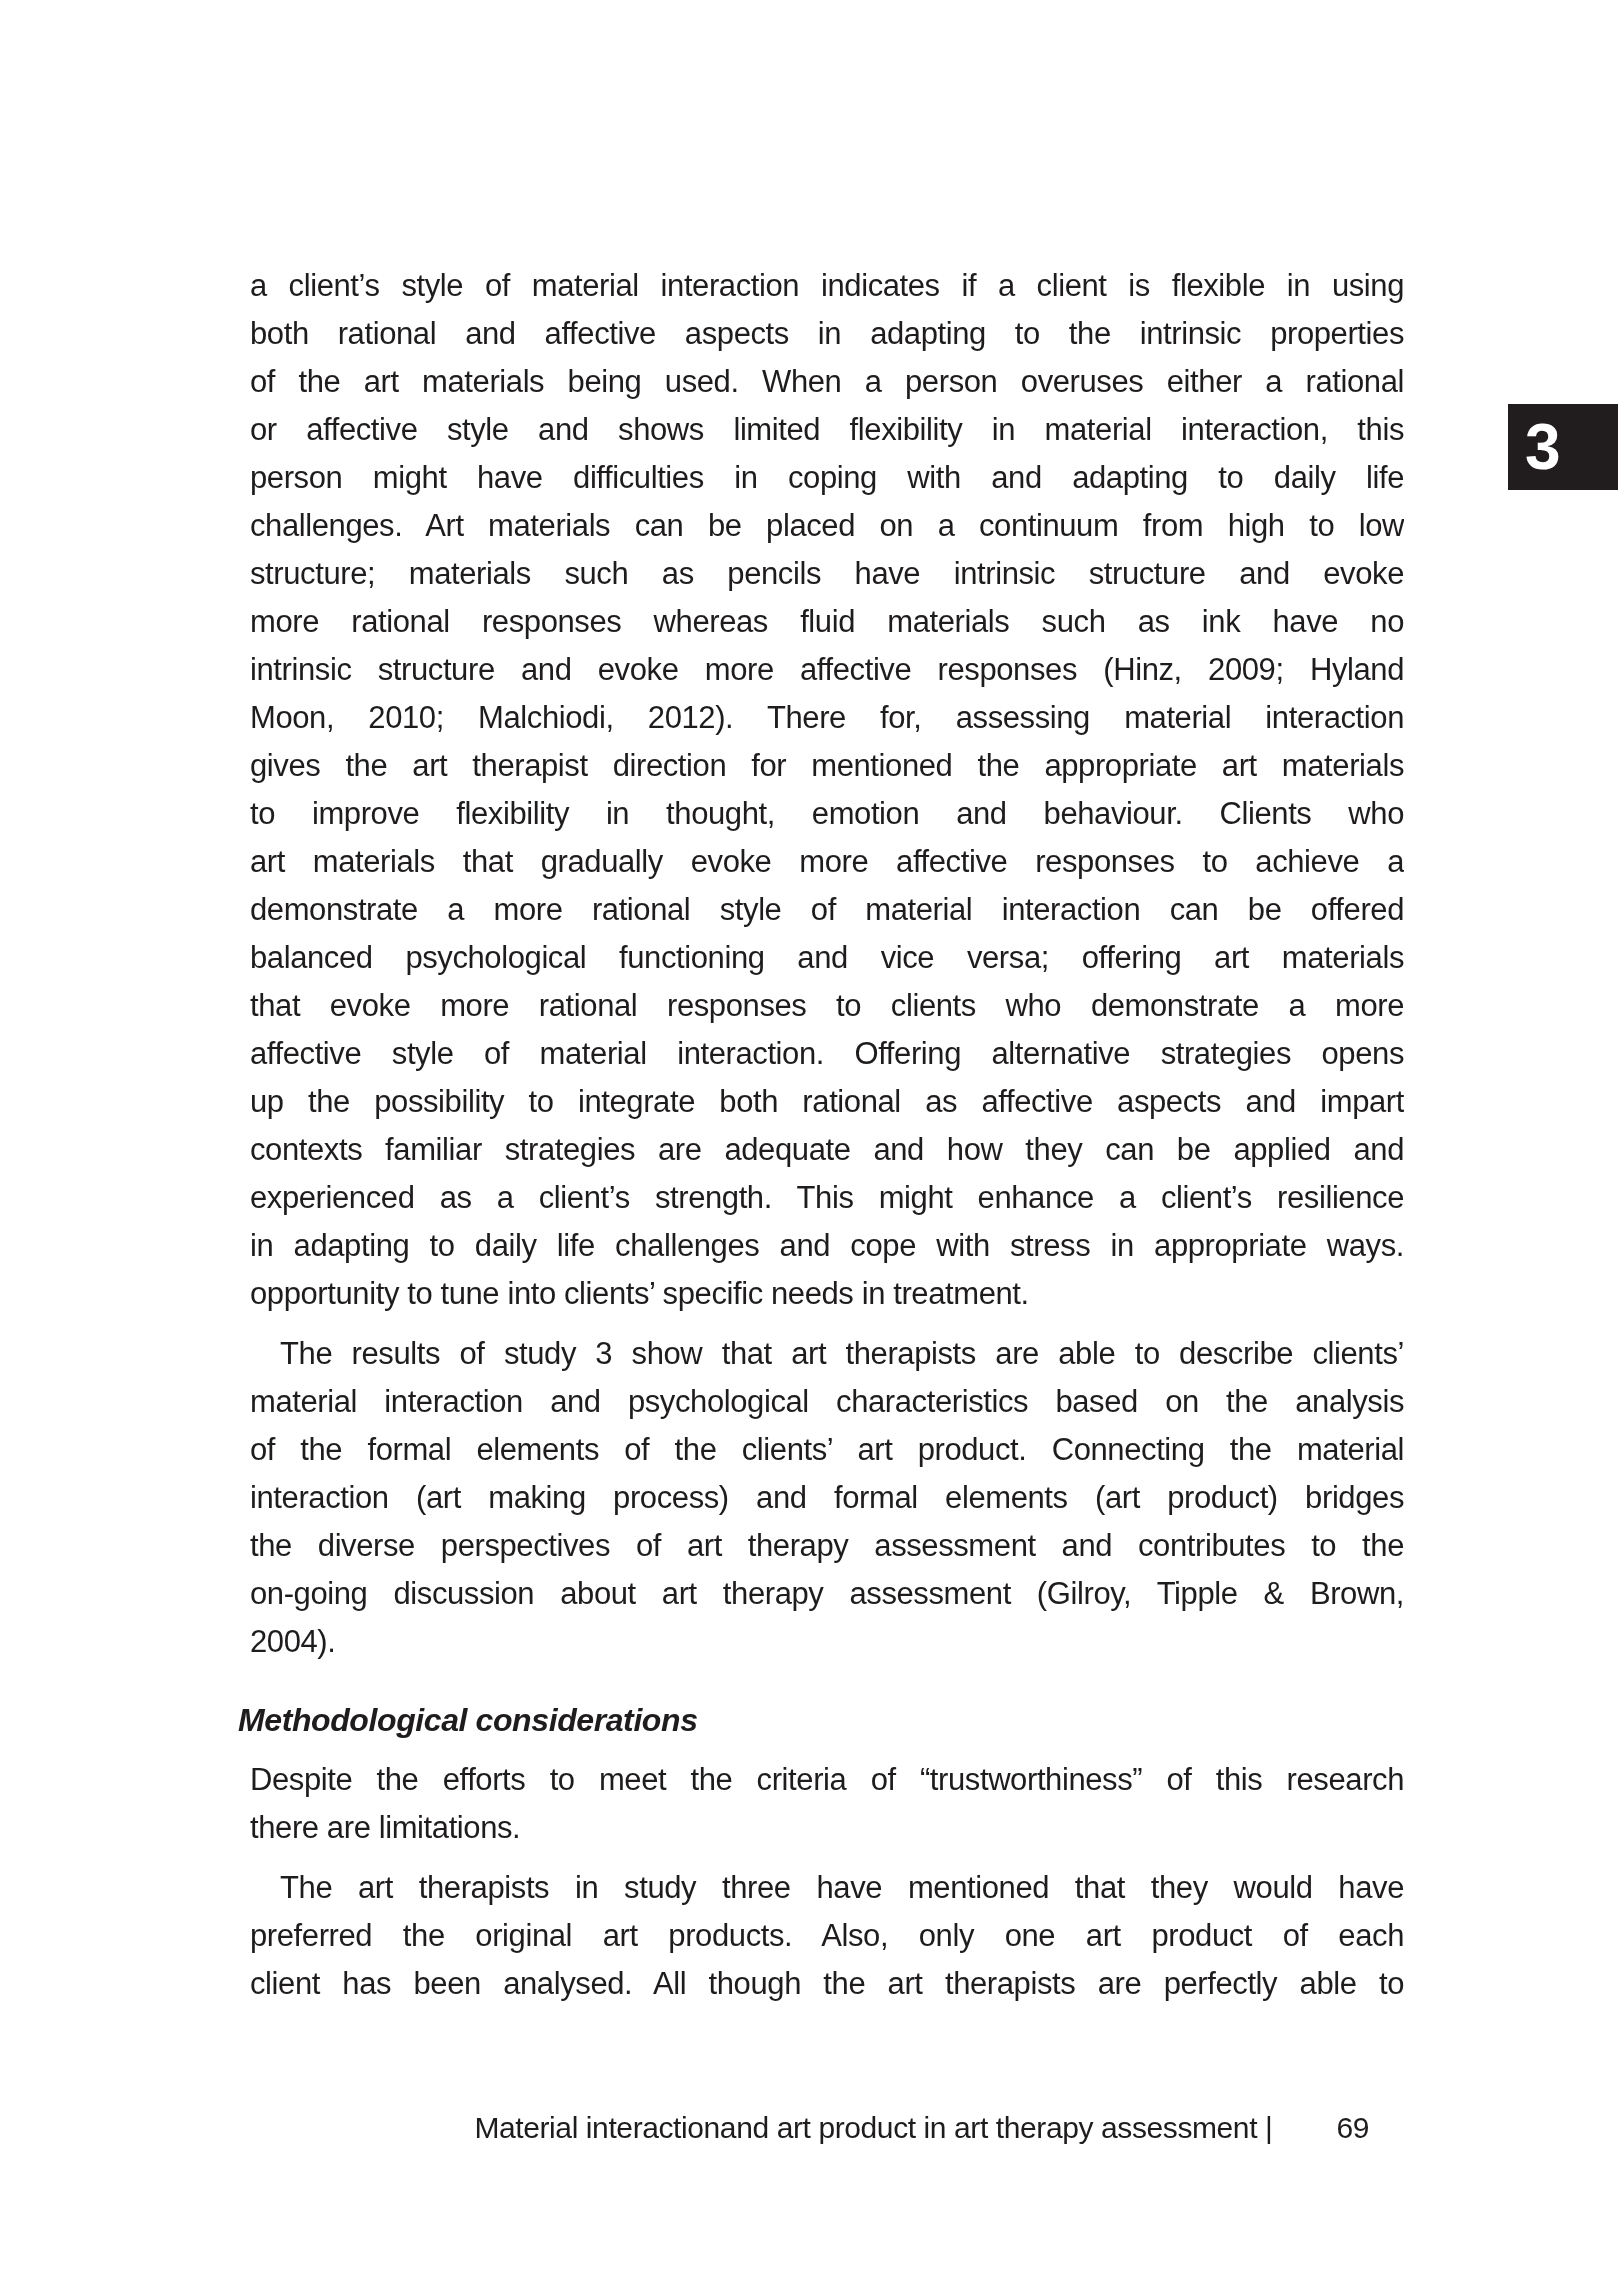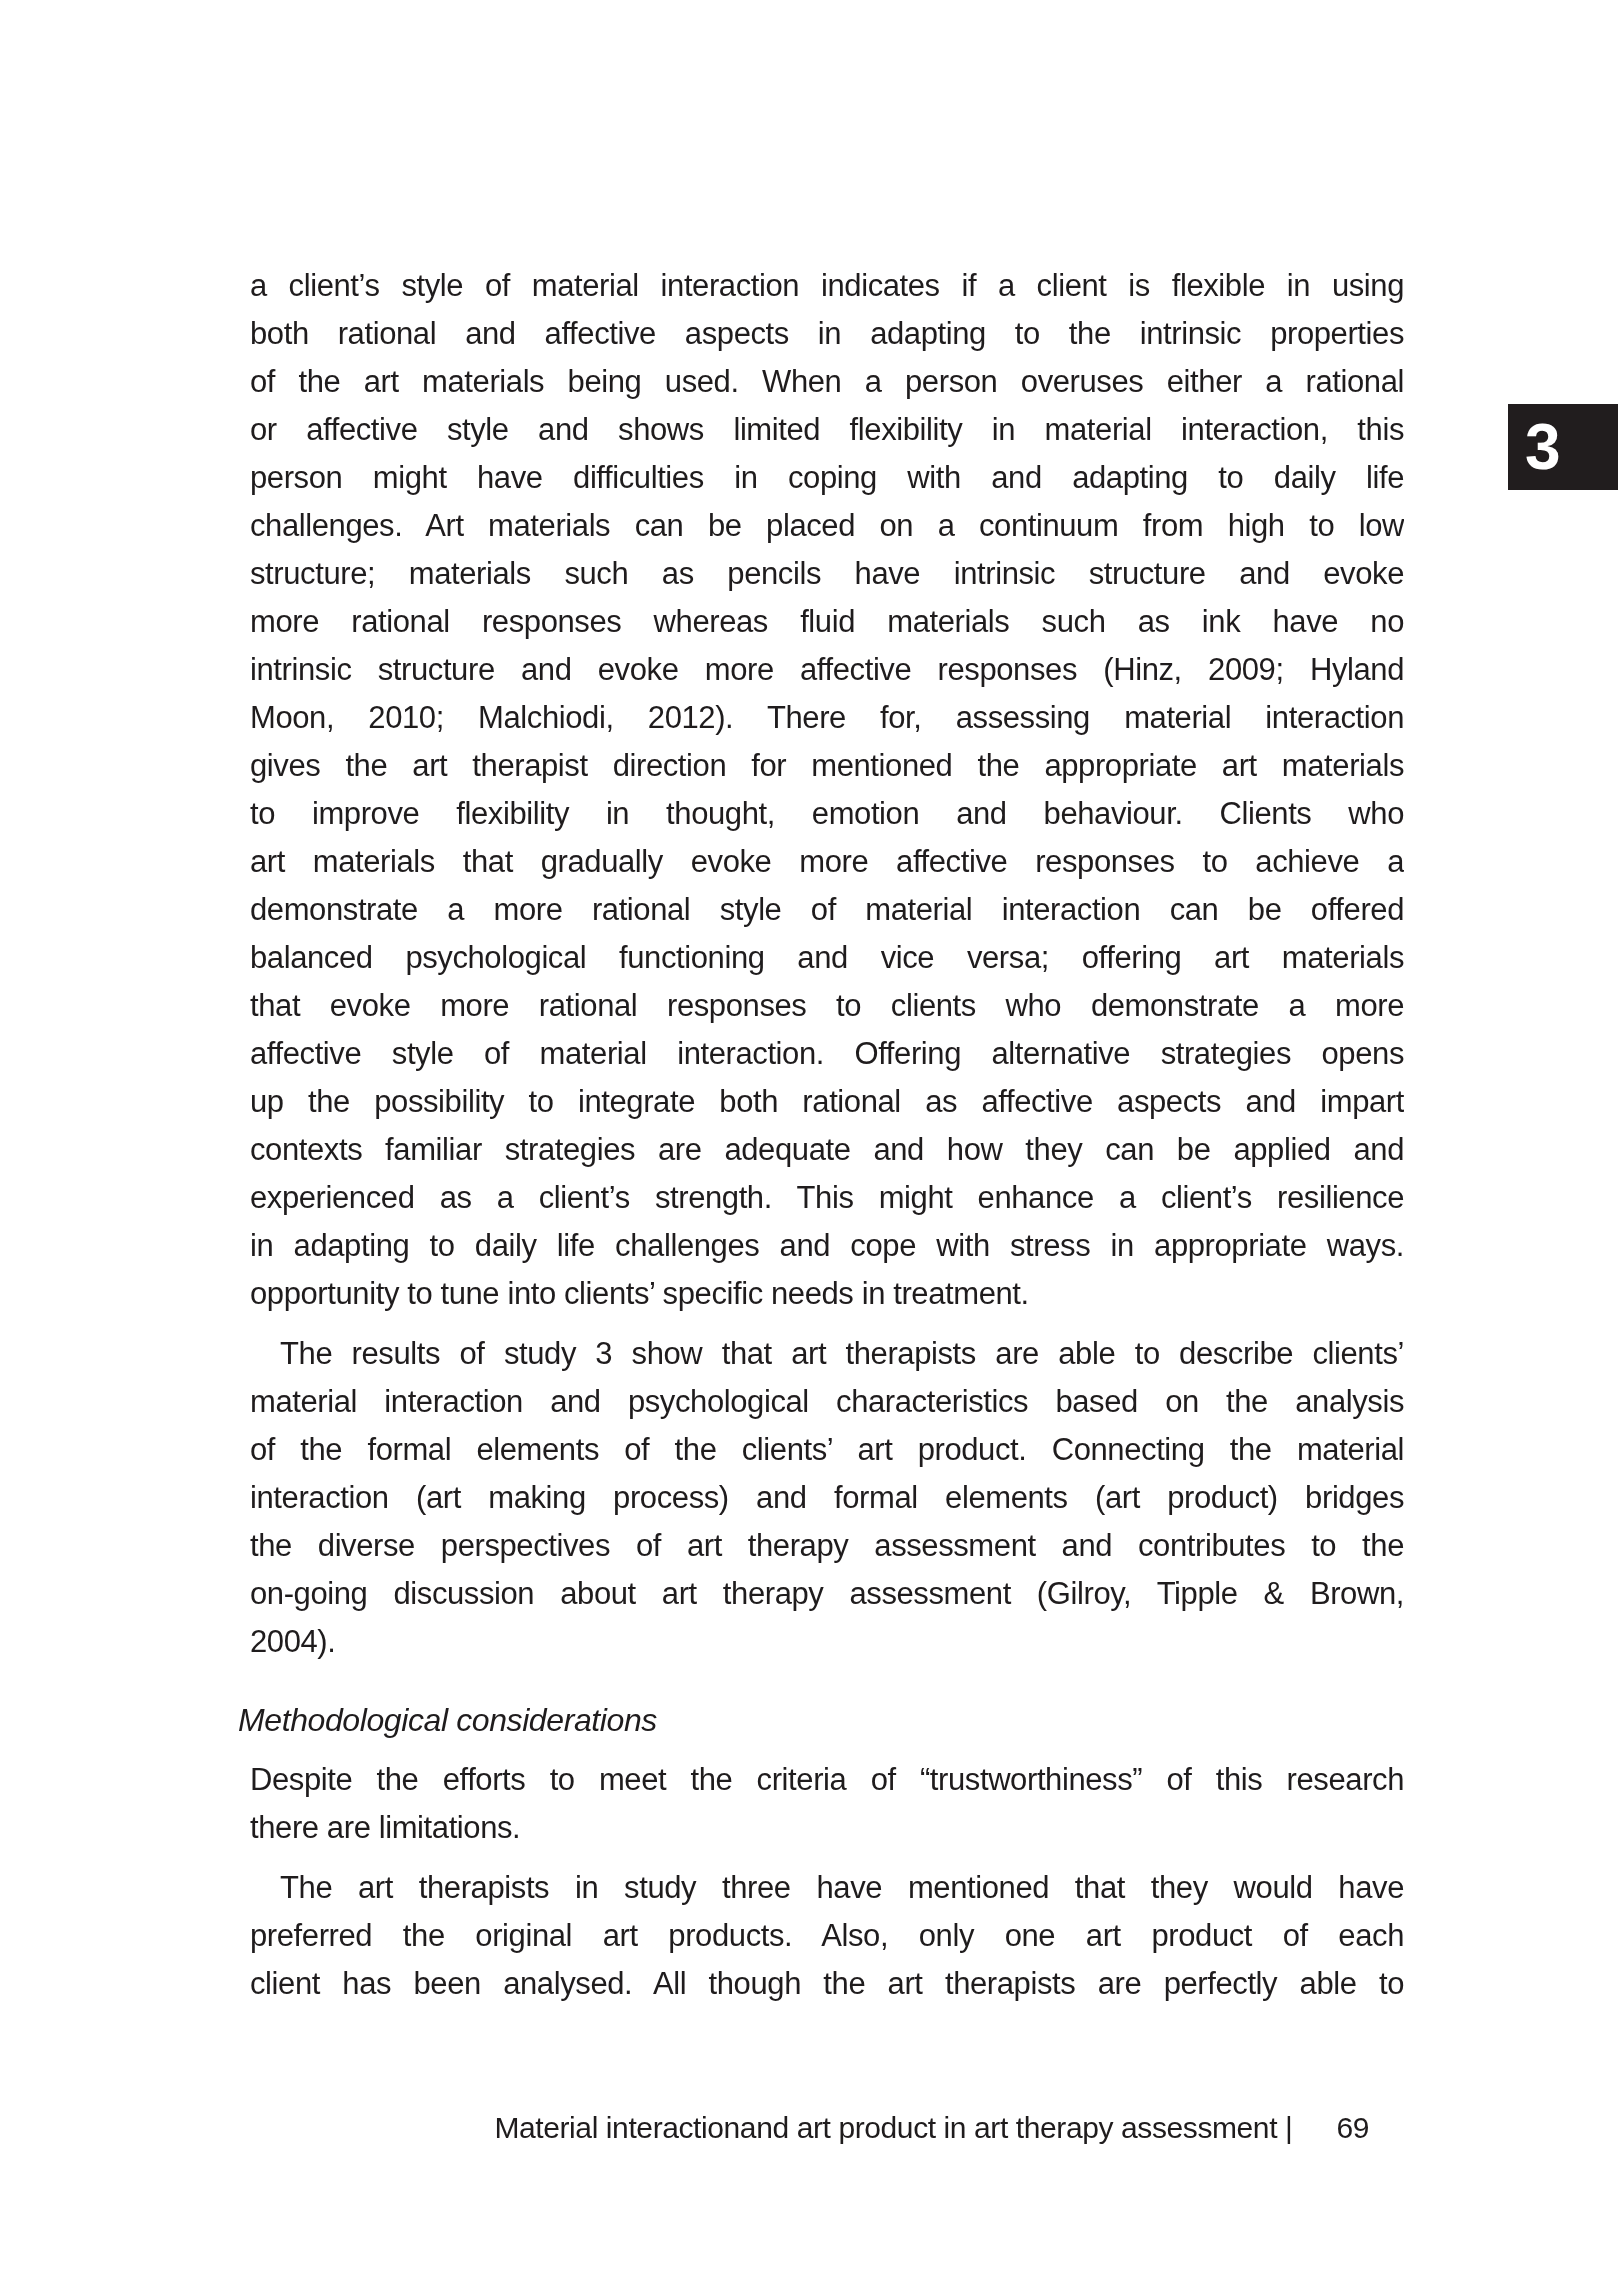--- a/index.html
+++ b/index.html
@@ -25,21 +25,21 @@
     height: 48px;
     overflow: hidden;
     letter-spacing: -0.4px;
     white-space: normal;
   }
   .j { text-align: justify; text-align-last: justify; }
   .end { text-align: left; text-align-last: left; }
   .indent { text-indent: 30px; }
   .subheading {
     font-style: italic;
-    font-weight: 400;
+    font-weight: 700;
     font-size: 32px;
     line-height: 48px;
     height: 48px;
     margin: 30px 0 0 0;
     letter-spacing: -0.4px;
   }
   .chapter-tab {
     position: absolute;
     left: 1508px;
     top: 404px;
@@ -56,21 +56,21 @@
     line-height: 1;
     padding-left: 17px;
     letter-spacing: 0;
   }
   .footer {
     position: absolute;
     top: 2109px;
     right: 250px;
     display: flex;
     align-items: baseline;
-    gap: 44px;
+    gap: 64px;
     font-size: 30px;
     line-height: 37px;
     letter-spacing: -0.4px;
     color: #1f1c1d;
   }
 </style>
 </head>
 <body>
 
 <div class="page">

